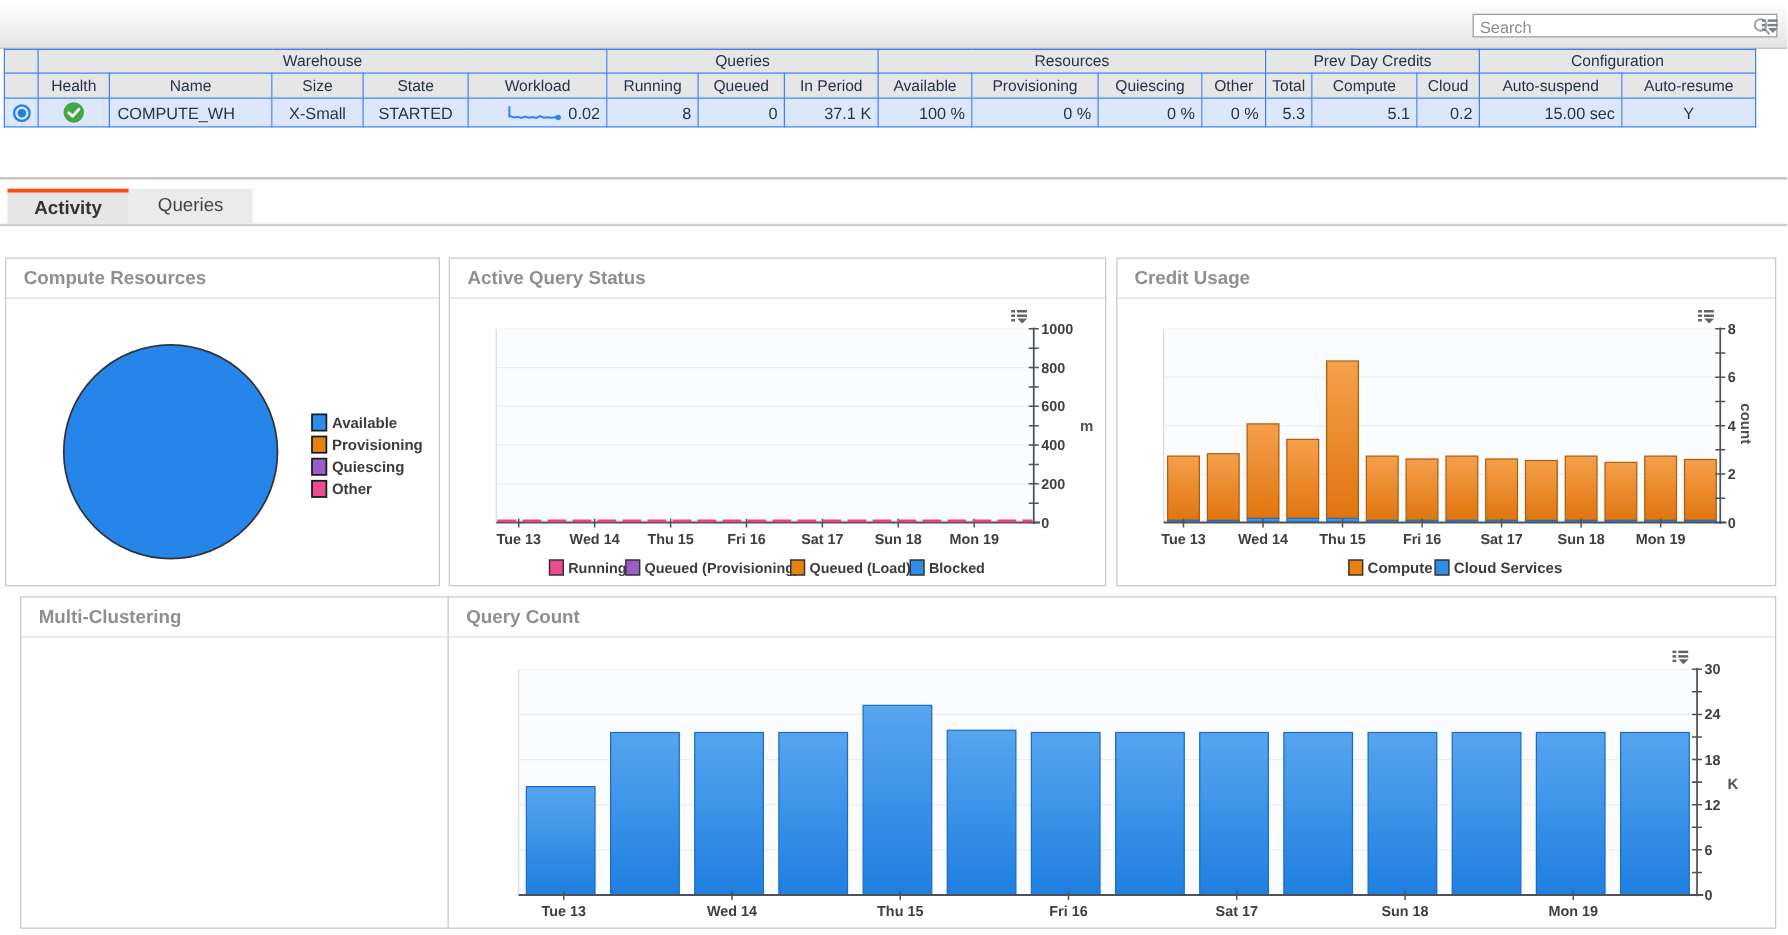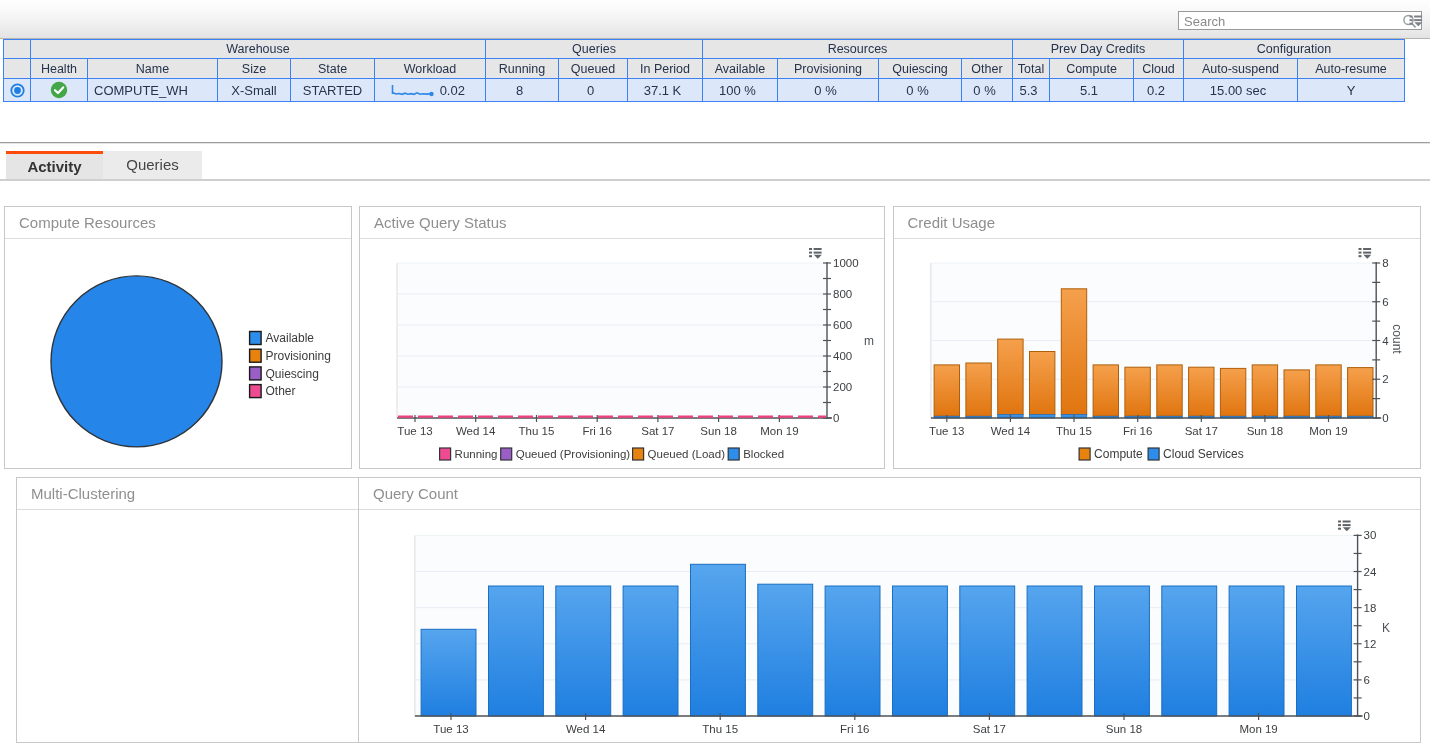--- a/index.html
+++ b/index.html
@@ -5,29 +5,29 @@
 .toolbar { position:absolute; left:0; top:0; width:1430px; height:39px;
   background:linear-gradient(#ffffff 0%, #fafafa 25%, #efefef 65%, #e3e3e3 100%); border-bottom:1px solid #b4b4b4; }
 .search { position:absolute; left:1178px; top:11px; width:244px; height:19px; background:#fff; border:1px solid #9a9a9a; }
 .search span { position:absolute; left:5px; top:2px; font-size:13px; color:#8a8a8a; }
 .grid { position:absolute; left:3px; top:39px; border-collapse:collapse; table-layout:fixed; font-size:13px; color:#26334d; }
 .grid td { border:1px solid #3b82f6; text-align:center; overflow:hidden; white-space:nowrap; }
 .grid tr.grp td { background:#e6e6e6; height:19px; font-size:12.5px; }
 .grid tr.hdr td { background:#e6e6e6; height:20px; font-size:12.5px; }
 .grid tr.dat td { background:#dce8fa; height:23px; }
 .lft { display:block; text-align:left; padding-left:6px; }
-.rgt { display:block; padding-right:5px; }
+.rgt { display:block; text-align:right; padding-right:5px; }
 .tabline { position:absolute; left:0; top:142px; width:1430px; height:1px; background:#9e9e9e; }
 .tabline2 { position:absolute; left:0; top:143px; width:1430px; height:1px; background:#e3e3e3; }
 .tabbot { position:absolute; left:0; top:179px; width:1430px; height:2px; background:#cfcfcf; }
 .tab1 { position:absolute; left:6px; top:151px; width:97px; height:28px; background:#e5e5e5; border-top:3px solid #fc4b0a;
   font-size:15px; font-weight:bold; color:#333; text-align:center; line-height:25px; z-index:2; }
 .tab2 { position:absolute; left:103px; top:151px; width:99px; height:28px; background:#ebebeb;
   font-size:15px; color:#444; text-align:center; line-height:28px; z-index:2; }
-.panel { position:absolute; background:#fff; border:1px solid #c8c8c8; }
+.panel { position:absolute; background:#fff; border:1px solid #c8c8c8;font-weight:bold; }
 .ptitle { position:absolute; left:0; top:0; right:0; height:32px; border-bottom:1px solid #dcdcdc;
   font-size:15px; color:#8f8f8f; line-height:31px; padding-left:14px; }
 .mctext { position:absolute; left:17px; top:54px; font-size:13px; color:#6b6b6b; }
 </style></head>
 <body>
 <div class="toolbar">
  <div class="search">
       <span>Search</span>
   <svg width="17" height="17" style="position:absolute;right:3px;top:1px">
         <circle cx="7.5" cy="7" r="4.6" fill="none" stroke="#9aa0a4" stroke-width="1.5"></circle>

